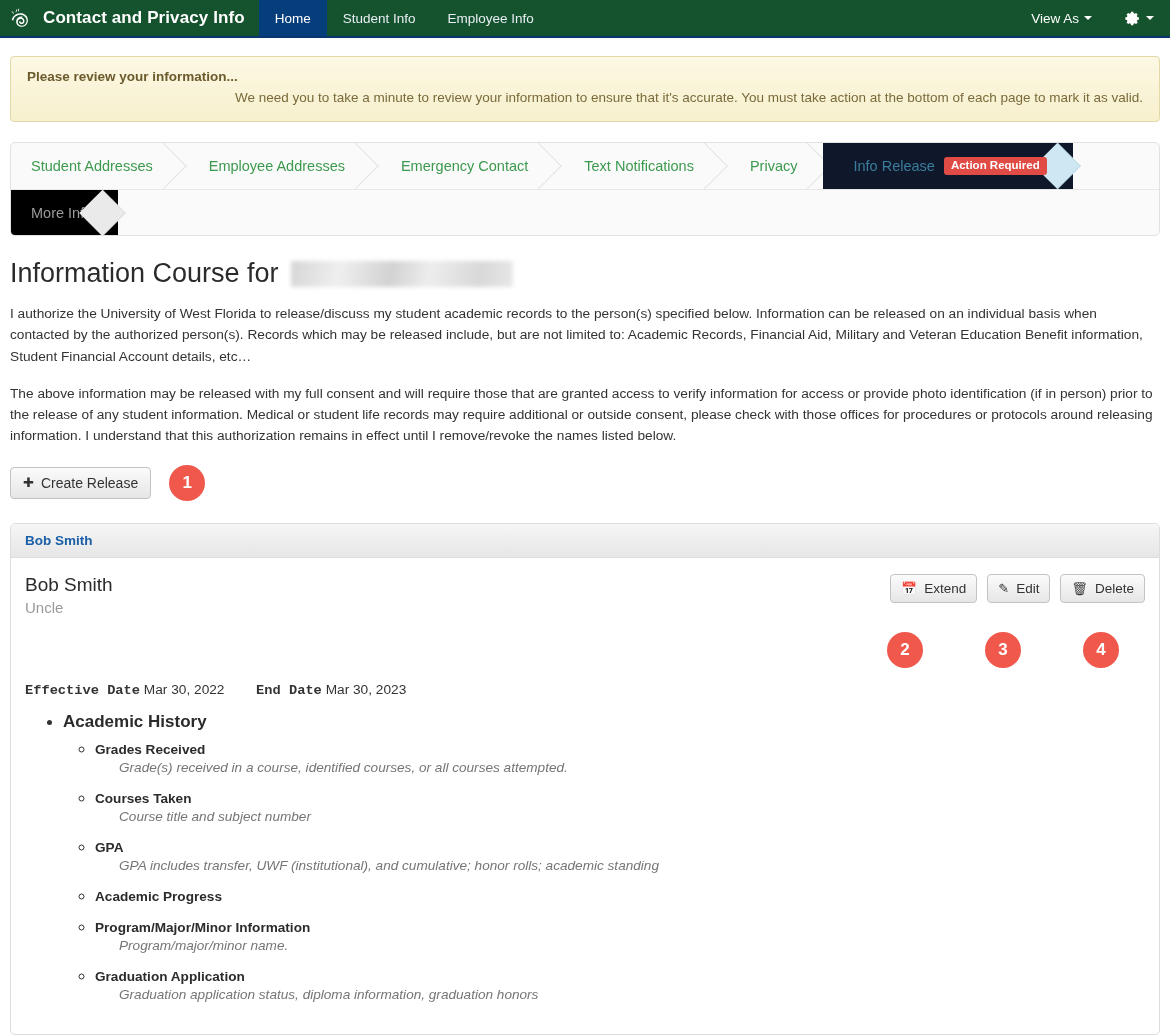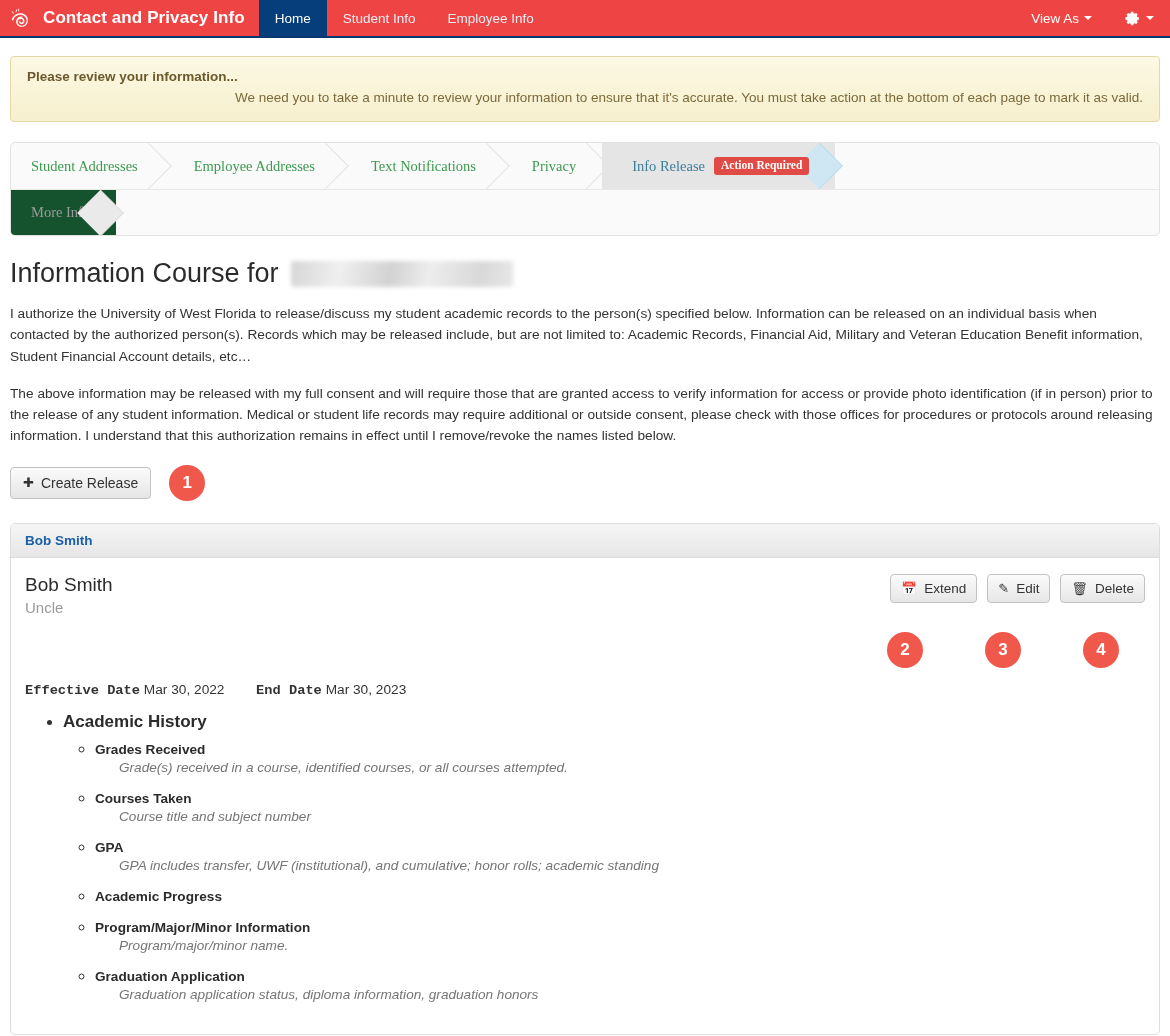--- a/index.html
+++ b/index.html
@@ -8,21 +8,21 @@
     width: 1170px; height: 1036px;
     background: #ffffff;
     font-family: "Liberation Sans", sans-serif;
     color: #333333;
     overflow: hidden;
   }
 
   
   .navbar {
     height: 38px;
-    background: #ef4444;
+    background: #14532d;
     border-bottom: 2px solid #06386f;
     display: flex;
     align-items: stretch;
     position: relative;
   }
   .brand {
     display: flex; align-items: center;
     padding: 0 14px 0 8px;
     gap: 9px;
     color: #ffffff;
@@ -75,21 +75,21 @@
   .alert-text { font-size: 13.5px; line-height: 1.35; color: #7a6a3a; text-align: right; }
 
   
   .crumbs-wrap {
     margin: 20px 10px 0 10px;
     background: #fafafa;
     border: 1px solid #e2e2e2;
     border-radius: 5px;
     overflow: hidden;
   }
-  .crumbs-row { display: flex; height: 46px; font-family: Liberation Serif, serif; }
+  .crumbs-row { display: flex; height: 46px; }
   .crumbs-row + .crumbs-row { border-top: 1px solid #e8e8e8; }
   .crumb {
     position: relative;
     display: flex; align-items: center;
     padding: 0 26px 0 30px;
     font-size: 14.5px;
     color: #3c9a4e;
     white-space: nowrap;
     background: transparent;
   }
@@ -99,30 +99,30 @@
     position: absolute;
     right: -1px; top: 50%;
     width: 32px; height: 32px;
     transform: translateY(-50%) rotate(45deg);
     border-top: 1px solid #e2e2e2;
     border-right: 1px solid #e2e2e2;
     background: transparent;
     pointer-events: none;
   }
   .crumb.active {
-    background: #e5e5e5;
+    background: #0f172a;
     color: #3b7d9c;
   }
   .crumb.active::after {
     background: #cfe7f2;
     border-top-color: #bcdceb;
     border-right-color: #bcdceb;
     z-index: 2;
   }
-  .crumb.disabled { background: #14532d; color: #9b9b9b; }
+  .crumb.disabled { background: #000000; color: #9b9b9b; }
   .crumb.disabled::after { background: #eaeaea; border-color: #e0e0e0; }
   .crumb-badge {
     display: inline-block;
     margin-left: 9px;
     background: #e04b45;
     color: #ffffff;
     font-size: 11.5px;
     font-weight: bold;
     padding: 3px 7px 4px 7px;
     border-radius: 3px;
@@ -258,20 +258,21 @@
 
 <div class="alert">
   <div class="alert-title">Please review your information...</div>
   <div class="alert-text">We need you to take a minute to review your information to ensure that it's accurate. You must take action at the bottom of each page to mark it as valid.</div>
 </div>
 
 <div class="crumbs-wrap">
   <div class="crumbs-row">
     <div class="crumb">Student Addresses</div>
     <div class="crumb">Employee Addresses</div>
+    <div class="crumb">Emergency Contact</div>
     <div class="crumb">Text Notifications</div>
     <div class="crumb">Privacy</div>
     <div class="crumb active">
       <span>Info Release</span>
       <span class="crumb-badge">Action Required</span>
     </div>
   </div>
   <div class="crumbs-row">
     <div class="crumb disabled">More Info</div>
   </div>

